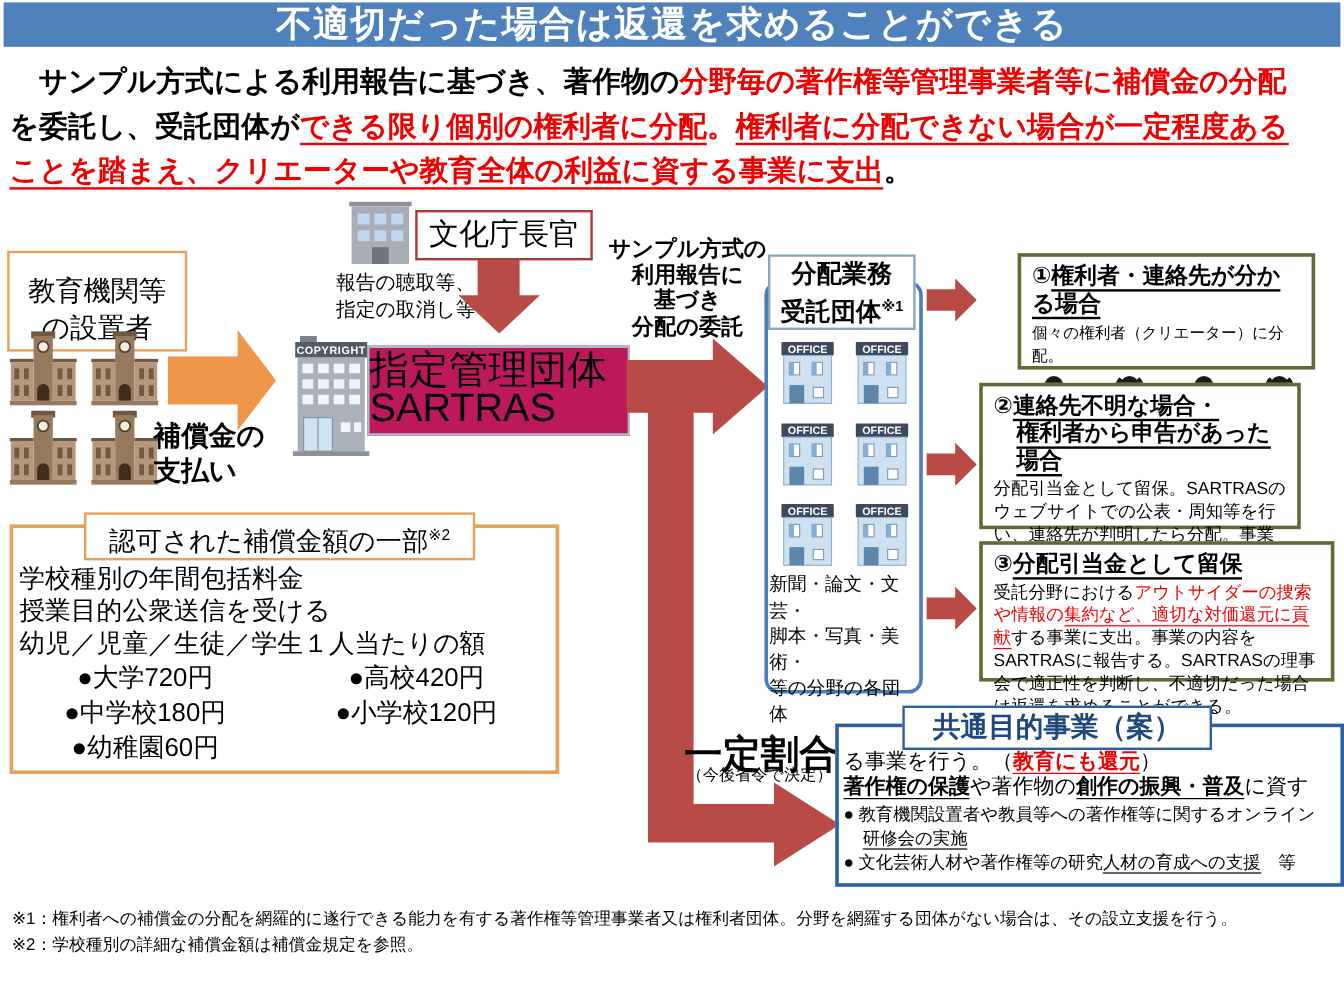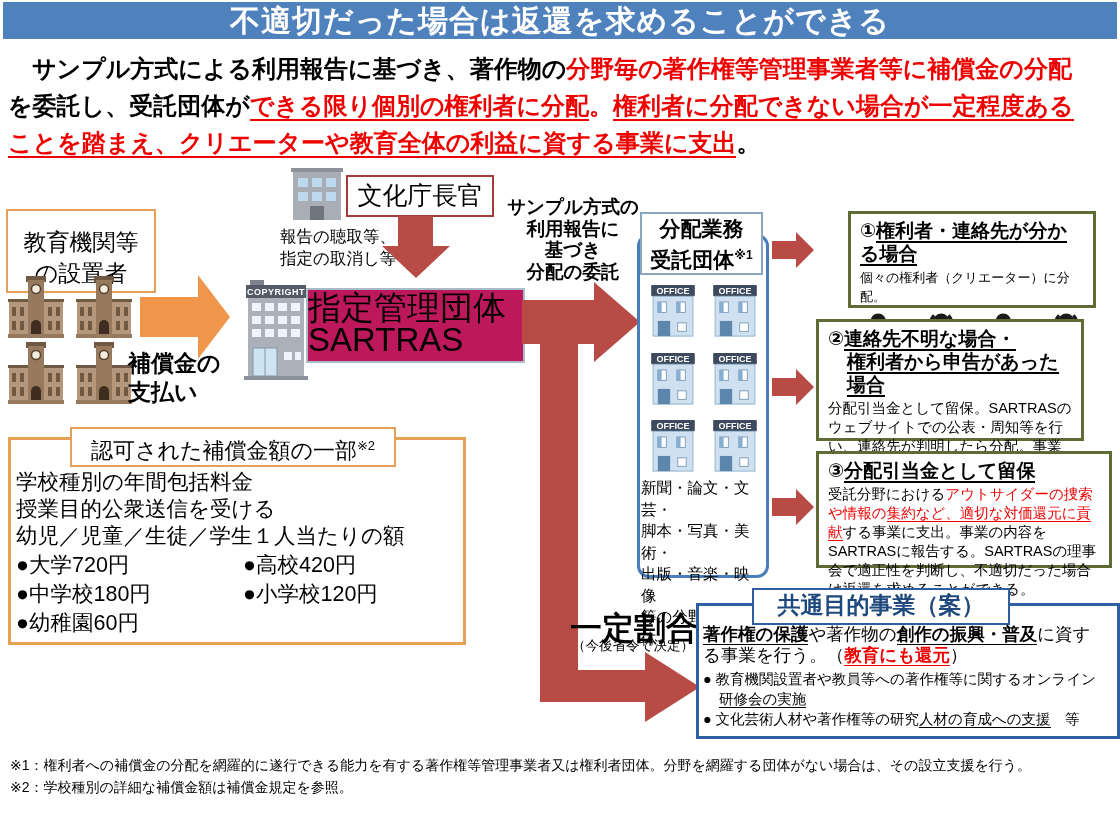--- a/index.html
+++ b/index.html
@@ -49,21 +49,21 @@
   .persons{display:flex;justify-content:center;gap:26px;margin-top:2px;}
 
   .fees-box{left:8px;top:437px;width:452px;height:202px;border:3px solid var(--orange-border);background:#fff;}
   .fees-header{left:70px;top:427px;width:322px;height:36px;border:2px solid var(--orange-border);background:#fff;
                text-align:center;font-size:22px;line-height:33px;}
   .fees-header sup{font-size:13px;}
   .fees-desc{left:16px;top:469px;font-size:21.5px;line-height:27px;}
   .fees-col{top:551px;font-size:21.5px;line-height:29px;}
   .fees-col1{left:16px;width:186px;}
   .fees-col2{left:243px;width:184px;}
-  .fee-row{display:flex;justify-content:flex-start;}
+  .fee-row{display:flex;justify-content:center;margin-left:24px;}
 
   .common-box{left:696px;top:603px;width:418px;height:130px;border:3px solid var(--common-border);background:#fff;}
   .common-header{left:752px;top:588px;width:254px;height:33px;border:2px solid var(--common-border);background:#fff;
                  text-align:center;font-size:23px;font-weight:700;color:var(--navy);line-height:30px;}
   .common-body{left:703px;top:624px;width:408px;}
   .common-line{font-size:17.5px;line-height:21px;}
   .common-bullets{font-size:14.5px;line-height:20px;margin-top:3px;font-family:Liberation Serif, serif;}
   .bullet-indent{margin-left:16px;}
 
   .footnotes{left:10px;top:755px;font-size:14px;line-height:21.5px;}
@@ -312,21 +312,20 @@
       <rect x="10" y="20" width="4" height="11" fill="#86aed3"></rect>
       <rect x="30" y="20" width="9" height="11" fill="#fff" stroke="#7d9cb8"></rect>
       <rect x="30" y="20" width="4" height="11" fill="#86aed3"></rect>
       <rect x="10" y="40" width="13" height="16" fill="#5d86ad"></rect>
       <rect x="31" y="42" width="9" height="9" fill="#fff" stroke="#7d9cb8"></rect>
     </svg>
 
   <div class="abs fields">
     <div>新聞・論文・文芸・</div>
     <div>脚本・写真・美術・</div>
-    <div>出版・音楽・映像</div>
     <div>等の分野の各団体</div>
   </div>
 
   <svg class="abs" style="left:772px;top:232px" width="42" height="36" viewBox="0 0 42 36">
       <polygon class="arrow-red" points="0,9 24,9 24,0 42,18 24,36 24,27 0,27"></polygon>
     </svg>
   <svg class="abs" style="left:772px;top:369px" width="42" height="36" viewBox="0 0 42 36">
       <polygon class="arrow-red" points="0,9 24,9 24,0 42,18 24,36 24,27 0,27"></polygon>
     </svg>
   <svg class="abs" style="left:772px;top:489px" width="42" height="36" viewBox="0 0 42 36">
@@ -407,22 +406,22 @@
       </div>
     <div class="fee-row">
         <span>●小学校</span>
         <span>120円</span>
       </div>
   </div>
 
   <div class="abs common-box"></div>
   <div class="abs common-header"><span>共通目的事業（案）</span></div>
   <div class="abs common-body">
+    <div class="common-line"><span>る事業を行う。（</span><span class="red b u">教育にも還元</span><span>）</span></div>
     <div class="common-line"><span class="b u">著作権の保護</span><span>や著作物の</span><span class="b u">創作の振興・普及</span><span>に資す</span></div>
-    <div class="common-line"><span>る事業を行う。（</span><span class="red b u">教育にも還元</span><span>）</span></div>
     <div class="common-bullets">
       <div><span>● 教育機関設置者や教員等への著作権等に関するオンライン</span></div>
       <div class="bullet-indent"><span class="u">研修会の実施</span></div>
       <div><span>● 文化芸術人材や著作権等の研究</span><span class="u">人材の育成への支援</span><span>　等</span></div>
     </div>
   </div>
 
   <div class="abs footnotes">
     <div>※1：権利者への補償金の分配を網羅的に遂行できる能力を有する著作権等管理事業者又は権利者団体。分野を網羅する団体がない場合は、その設立支援を行う。</div>
     <div>※2：学校種別の詳細な補償金額は補償金規定を参照。</div>

